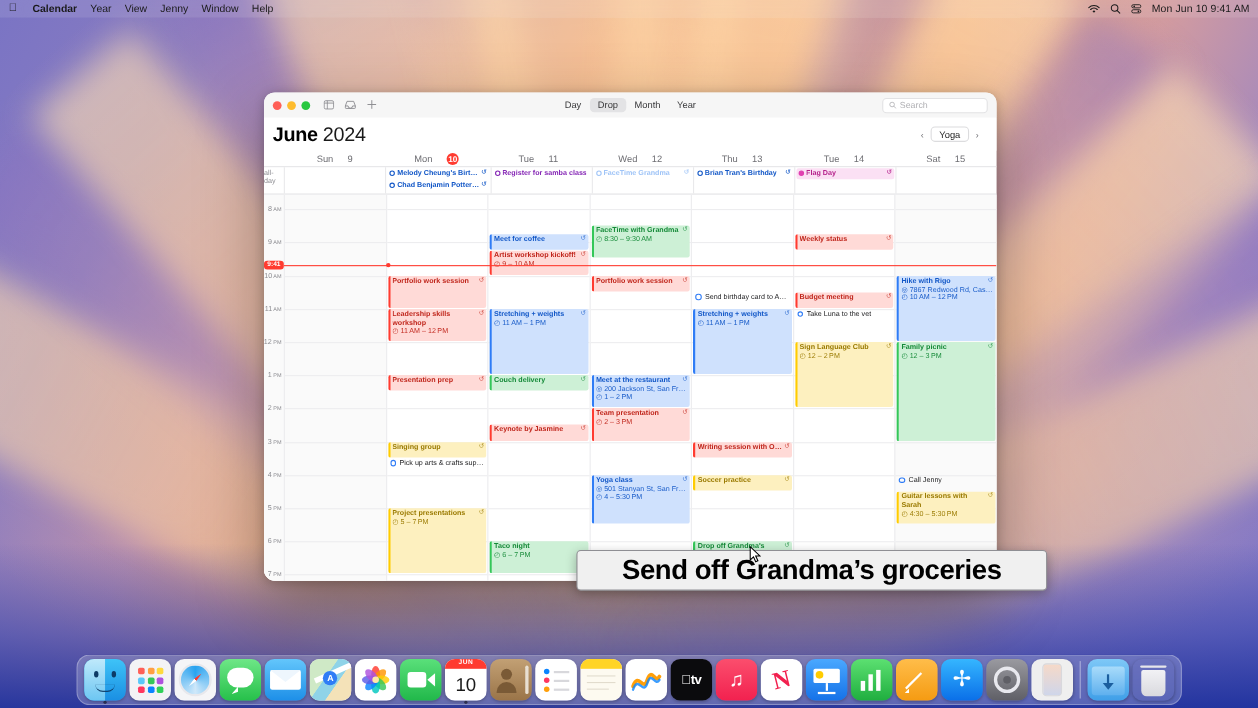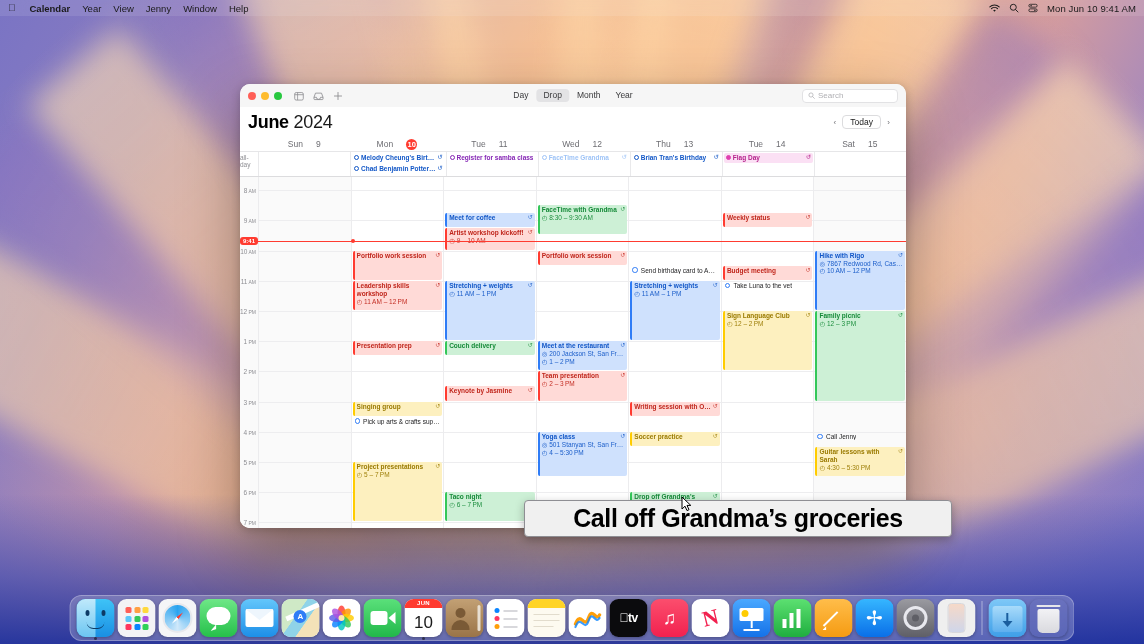--- a/index.html
+++ b/index.html
@@ -302,21 +302,21 @@
     </div>
   </div>
 
   <div id="titlerow">
     <div id="monthtitle">
       <b>June</b>
       <span class="yr">2024</span>
     </div>
     <div class="nav-group">
       <span class="nav-btn">‹</span>
-      <span class="today-btn">Today</span>
+      <span class="today-btn">Yoga</span>
       <span class="nav-btn">›</span>
     </div>
   </div>
 
   <div id="dayhead">
     <div class="gutter"></div>
   <div class="dh">
         <span>Sun</span>
         <span class="dnum">9</span>
       </div>
@@ -669,21 +669,21 @@
         </div>
       </div>
     <div id="nowbadge" style="top: 64.4267px;">9:41</div>
     <div id="nowline" style="top: 64.4267px;">
       <div class="line"></div>
         <div class="dot" style="left: 92.5714px;"></div>
     </div>
   </div>
 </div>
 
-<div id="tooltip">Call off Grandma’s groceries</div>
+<div id="tooltip">Send off Grandma’s groceries</div>
 <div id="cursor">
   <svg width="11" height="16" viewBox="0 0 11 16">
       <path d="M1 1 1 13 4 10.2 6 14.6 8 13.7 6 9.4 9.8 9.4z" fill="#fff" stroke="#000" stroke-width="1"></path>
     </svg>
 </div>
 
 <div id="dock">
     <div class="dwrap" title="Finder">
       <div class="dicon">
         <div style="position:absolute;inset:0;background:linear-gradient(180deg,#3ec3f7,#1a8fe3)"></div>

